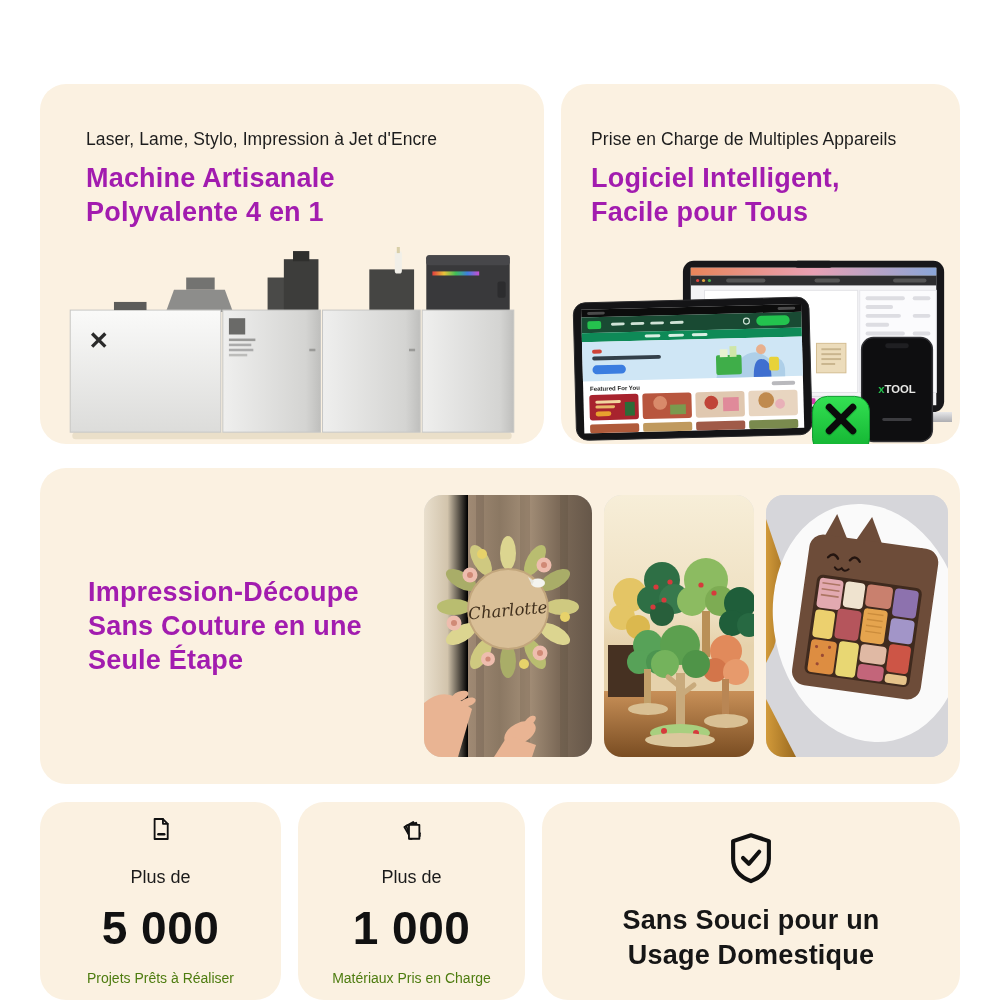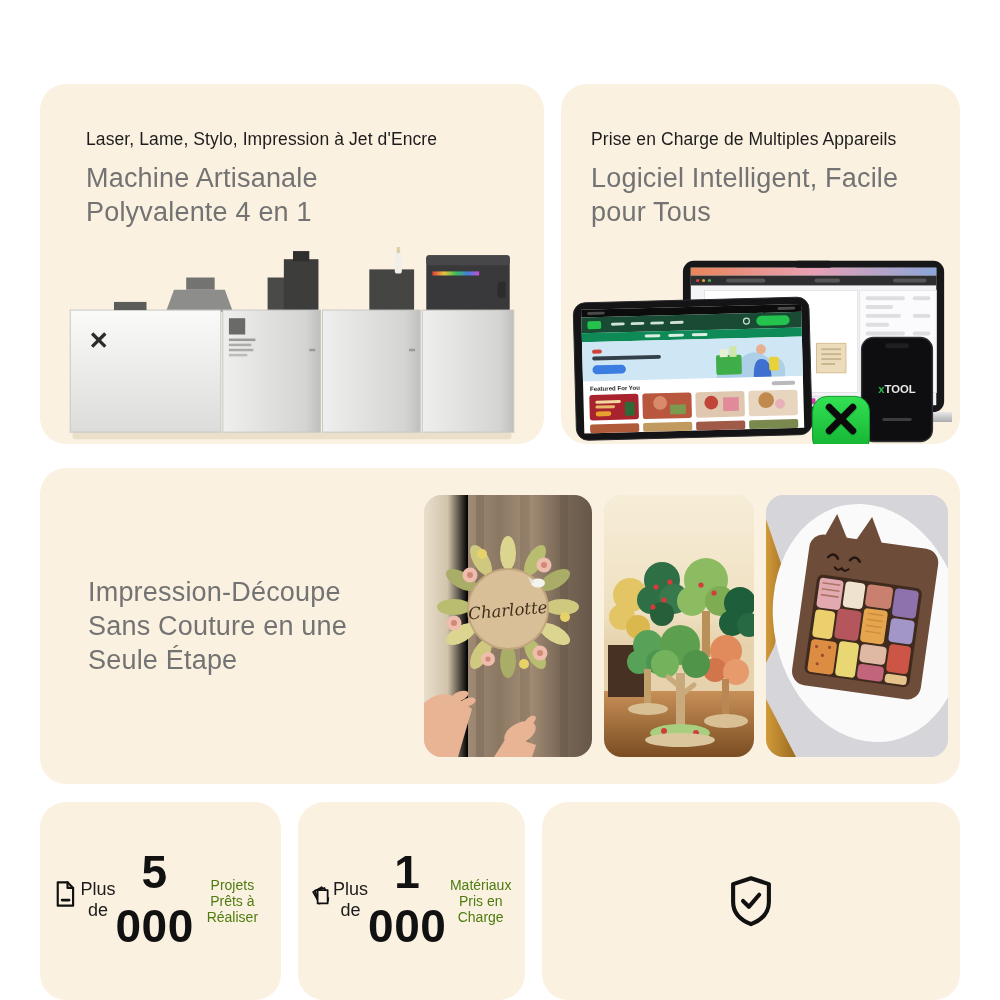--- a/index.html
+++ b/index.html
@@ -21,32 +21,32 @@
   }
 
   .row1 { display:flex; gap:17px; height:360px; margin-bottom:24px; }
   .card-machine  { width:504px; }
   .card-software { flex:1; }
 
   .row2 { height:316px; margin-bottom:18px; }
   .card-multitask { width:100%; height:100%; display:flex; align-items:center; padding:0 24px 0 48px; }
 
   .row3 { display:flex; gap:17px; height:198px; }
-  .card-stat   { display:flex; flex-direction:row; align-items:center; justify-content:center; text-align:center; padding:14px 10px; }
+  .card-stat   { display:flex; flex-direction:column; align-items:center; justify-content:center; text-align:center; padding:14px 10px;gap:11px; }
   .card-stat-1 { width:241px; }
   .card-stat-2 { width:227px; }
   .card-safety { flex:1; display:flex; flex-direction:column; align-items:center; justify-content:center; text-align:center; }
 
   .card-pad { padding:44px 46px 0 46px; }
   .subtitle {
     font-size:17.5px; line-height:1.3; color:#1d1d1d;
     margin:0 0 10px 0; letter-spacing:0.1px;
   }
   .headline {
-    font-size:27px; font-weight:400; line-height:1.27; color:#737373;
+    font-size:27px; font-weight:700; line-height:1.27; color:#a21caf;
     margin:0; letter-spacing:0.2px;
   }
   .card-machine  .headline { max-width:370px; }
   .card-software .headline { max-width:330px; }
 
   .illus { position:absolute; left:0; right:0; bottom:0; }
   .illus svg { display:block; }
 
   .machine-illus  { bottom:-6px; left:18px; right:18px; }
   .devices-illus  { bottom:0px; left:8px; right:8px; }
@@ -529,16 +529,17 @@
       <p class="stat-prefix">Plus de</p>
       <p class="stat-value">1 000</p>
       <p class="stat-label">Matériaux Pris en Charge</p>
     </section>
 
     <section class="card card-safety">
       <svg class="stat-icon" style="margin-bottom:0;" viewBox="0 0 24 24" fill="none" stroke="#111" stroke-width="1.7" stroke-linejoin="round" stroke-linecap="round">
         <path d="M12 2.6 L19.4 5 V12.4 C19.4 17.2 16.3 19.9 12 21.6 C7.7 19.9 4.6 17.2 4.6 12.4 V5 Z"></path>
         <path d="M8.7 12 L11.1 14.4 L15.4 9.4"></path>
       </svg>
+      <h2 class="safety-title">Sans Souci pour un Usage Domestique</h2>
     </section>
 
   </div>
 </div>
 
 </body></html>

